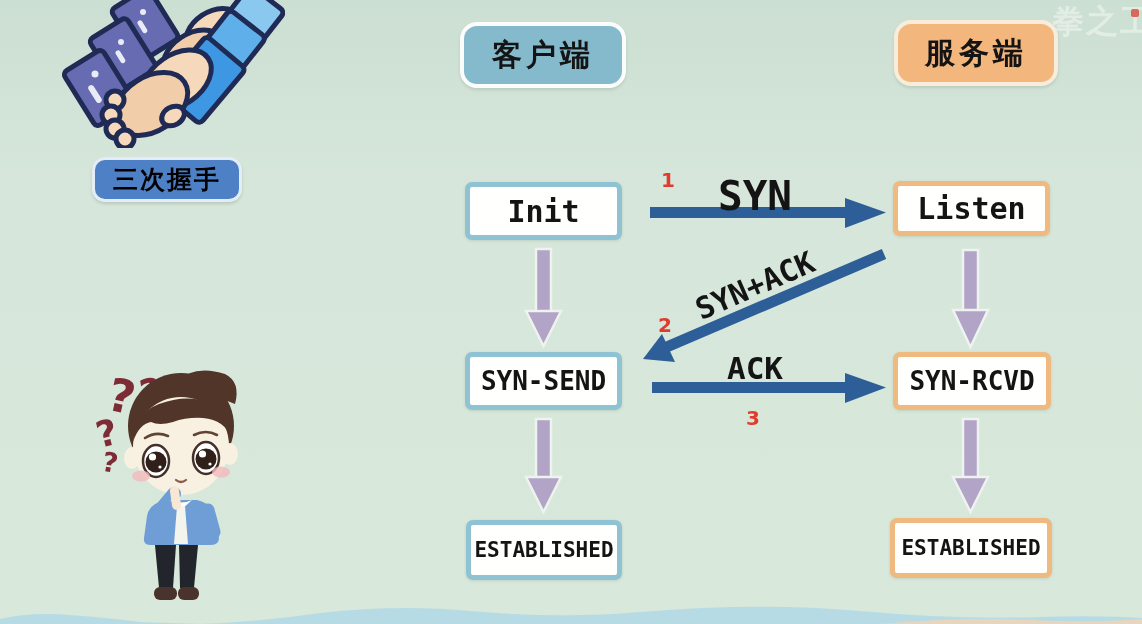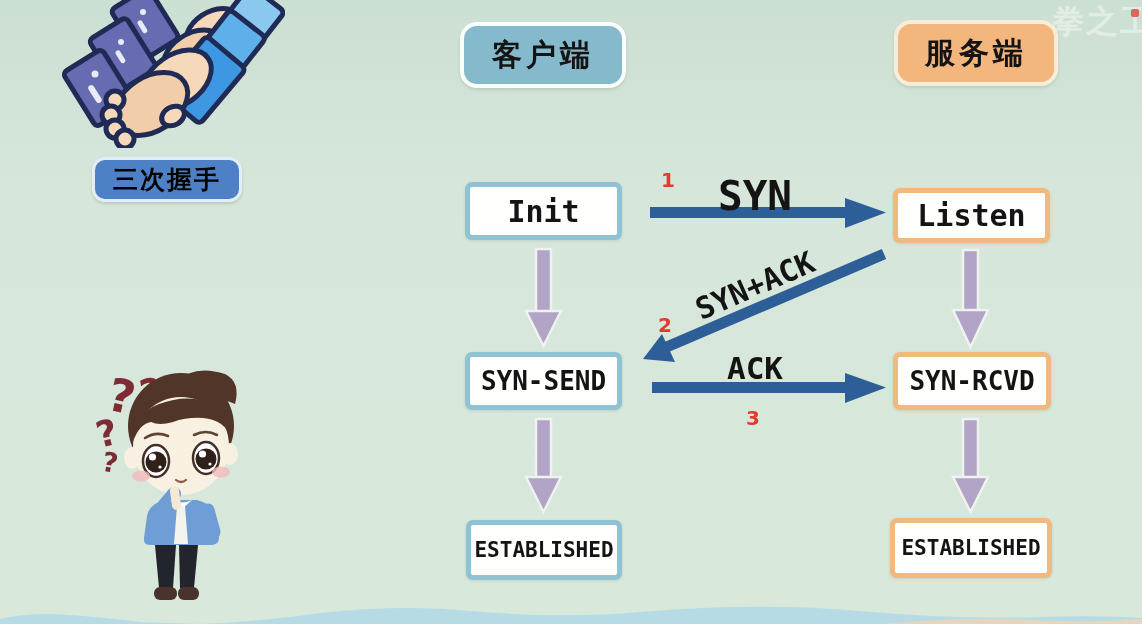--- a/index.html
+++ b/index.html
@@ -47,21 +47,21 @@
   
   .state-box {
     position:absolute; background:#fffffe;
     display:flex; align-items:center; justify-content:center;
     font-family:"DejaVu Sans Mono", monospace; font-weight:bold; color:#141414;
     box-shadow:0 1px 3px rgba(60,90,60,.15); border-radius:7px;
   }
   .state-box.c { border:5px solid #8fc3d4; }
   .state-box.s { border:5px solid #f0b97f; }
   #box-init        { left:465px; top:182px; width:157px; height:58px; font-size:30px; }
-  #box-listen      { left:893px; top:181px; width:157px; height:55px; font-size:30px;margin-top:7px; }
+  #box-listen      { left:893px; top:181px; width:157px; height:55px; font-size:30px; }
   #box-synsend     { left:465px; top:352px; width:157px; height:58px; font-size:26px; }
   #box-synrcvd     { left:893px; top:352px; width:158px; height:58px; font-size:26px; }
   #box-est-client  { left:466px; top:520px; width:156px; height:60px; font-size:21px; }
   #box-est-server  { left:890px; top:518px; width:162px; height:60px; font-size:21px; }
 
   
   svg.overlay { position:absolute; left:0; top:0; width:1142px; height:624px; pointer-events:none; }
 
   
   .msg-label {

